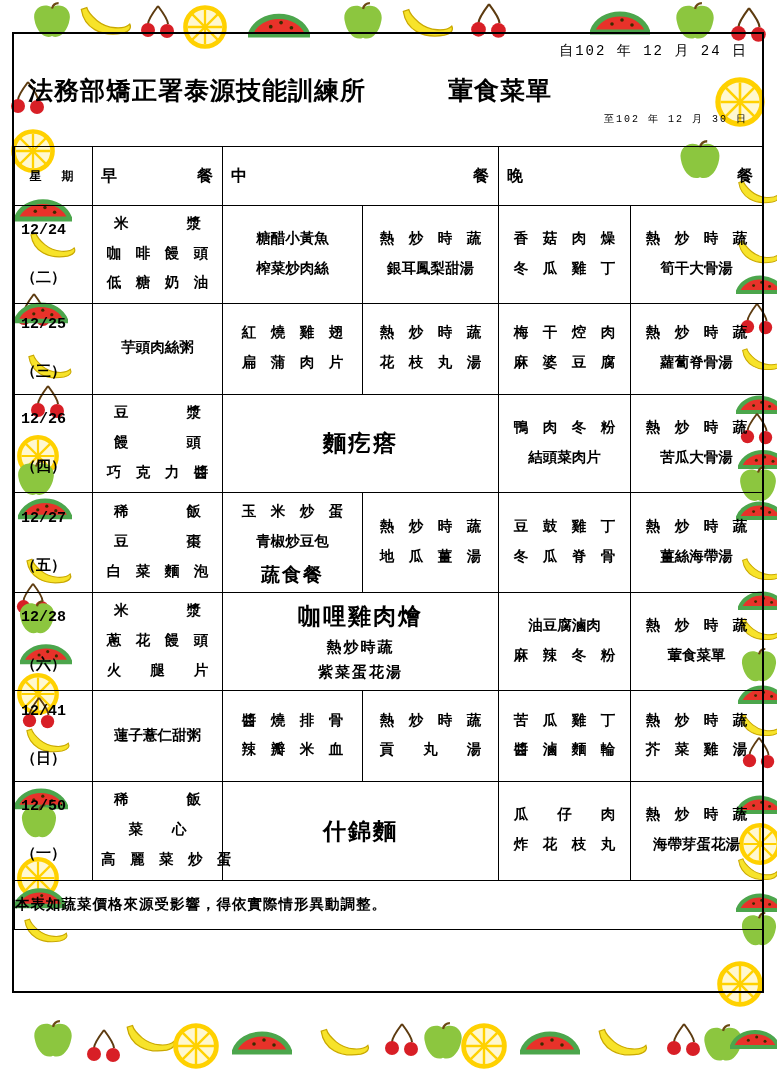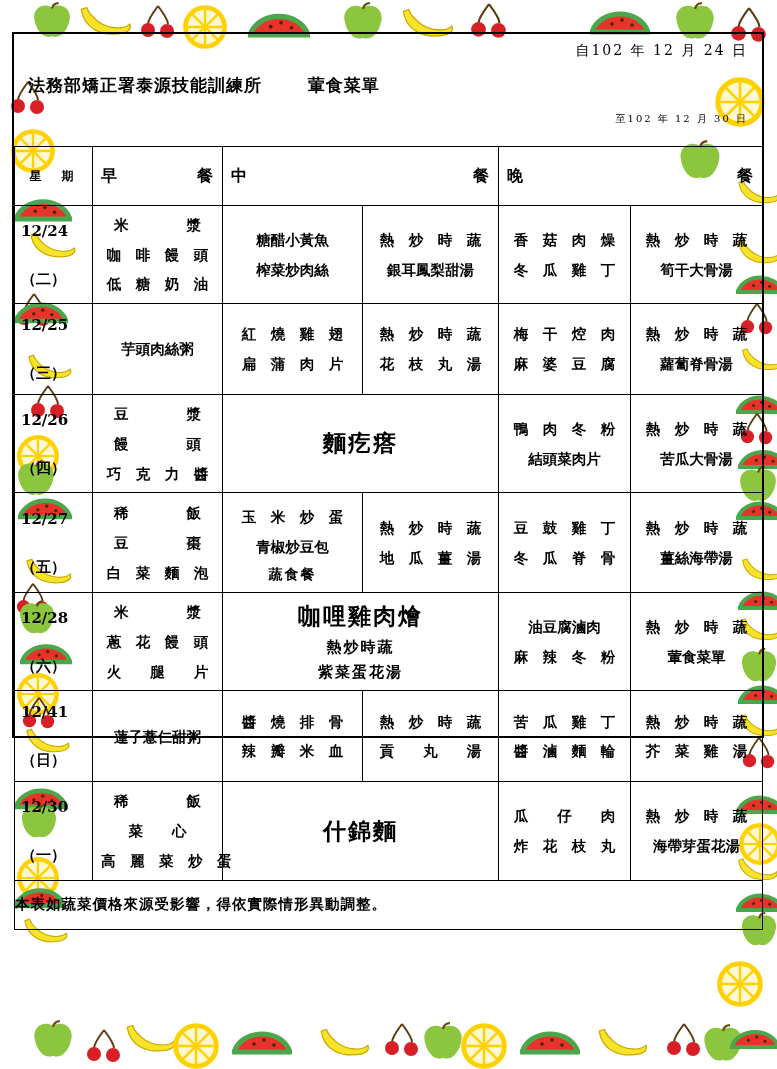--- a/index.html
+++ b/index.html
@@ -22,36 +22,37 @@
     z-index: 0;
   }
   .fruit svg { display: block; }
 
   
   .page {
     position: absolute;
     left: 12px;
     top: 32px;
     width: 752px;
-    height: 706px;
+    height: 961px;
     border: 2px solid #000;
     box-sizing: border-box;
     z-index: 2;
     background: transparent;
+    font-family: Liberation Mono, monospace;
   }
 
   .header {
     position: relative;
     height: 112px;
   }
   .title {
     position: absolute;
     left: 14px;
     top: 40px;
-    font-size: 17px;
+    font-size: 25px;
     font-weight: bold;
     letter-spacing: 1px;
     white-space: nowrap;
   }
   .title .sp { letter-spacing: 10px; }
   .date-from {
     position: absolute;
     right: 14px;
     top: 8px;
     font-size: 14px;
@@ -129,21 +130,21 @@
     white-space: nowrap;
   }
   .big {
     text-align: center;
     font-size: 23px;
     font-weight: bold;
     letter-spacing: 2px;
   }
   .mid {
     text-align: center;
-    font-size: 14px;
+    font-size: 19px;
     font-weight: bold;
     letter-spacing: 2px;
   }
 
   .footer-row td {
     height: 48px;
     font-size: 18px;
     font-weight: bold;
     letter-spacing: 1px;
     padding-left: 12px;
@@ -940,21 +941,21 @@
           </td>
           <td>
             <div class="stack">
               <div class="center-line">熱　炒　時　蔬</div>
               <div class="center-line">芥　菜　雞　湯</div>
             </div>
           </td>
         </tr>
         <tr style="height: 86px;">
           <td>
-            <div class="daycell"><span class="d">12/30</span><span class="w">（一）</span></div>
+            <div class="daycell"><span class="d">12/50</span><span class="w">（一）</span></div>
           </td>
           <td>
             <div class="stack">
               <div class="center-line">稀　　　　飯</div>
               <div class="center-line">菜　　心</div>
               <div class="center-line">高　麗　菜　炒　蛋</div>
             </div>
           </td>
           <td colspan="2">
             <div class="stack">

